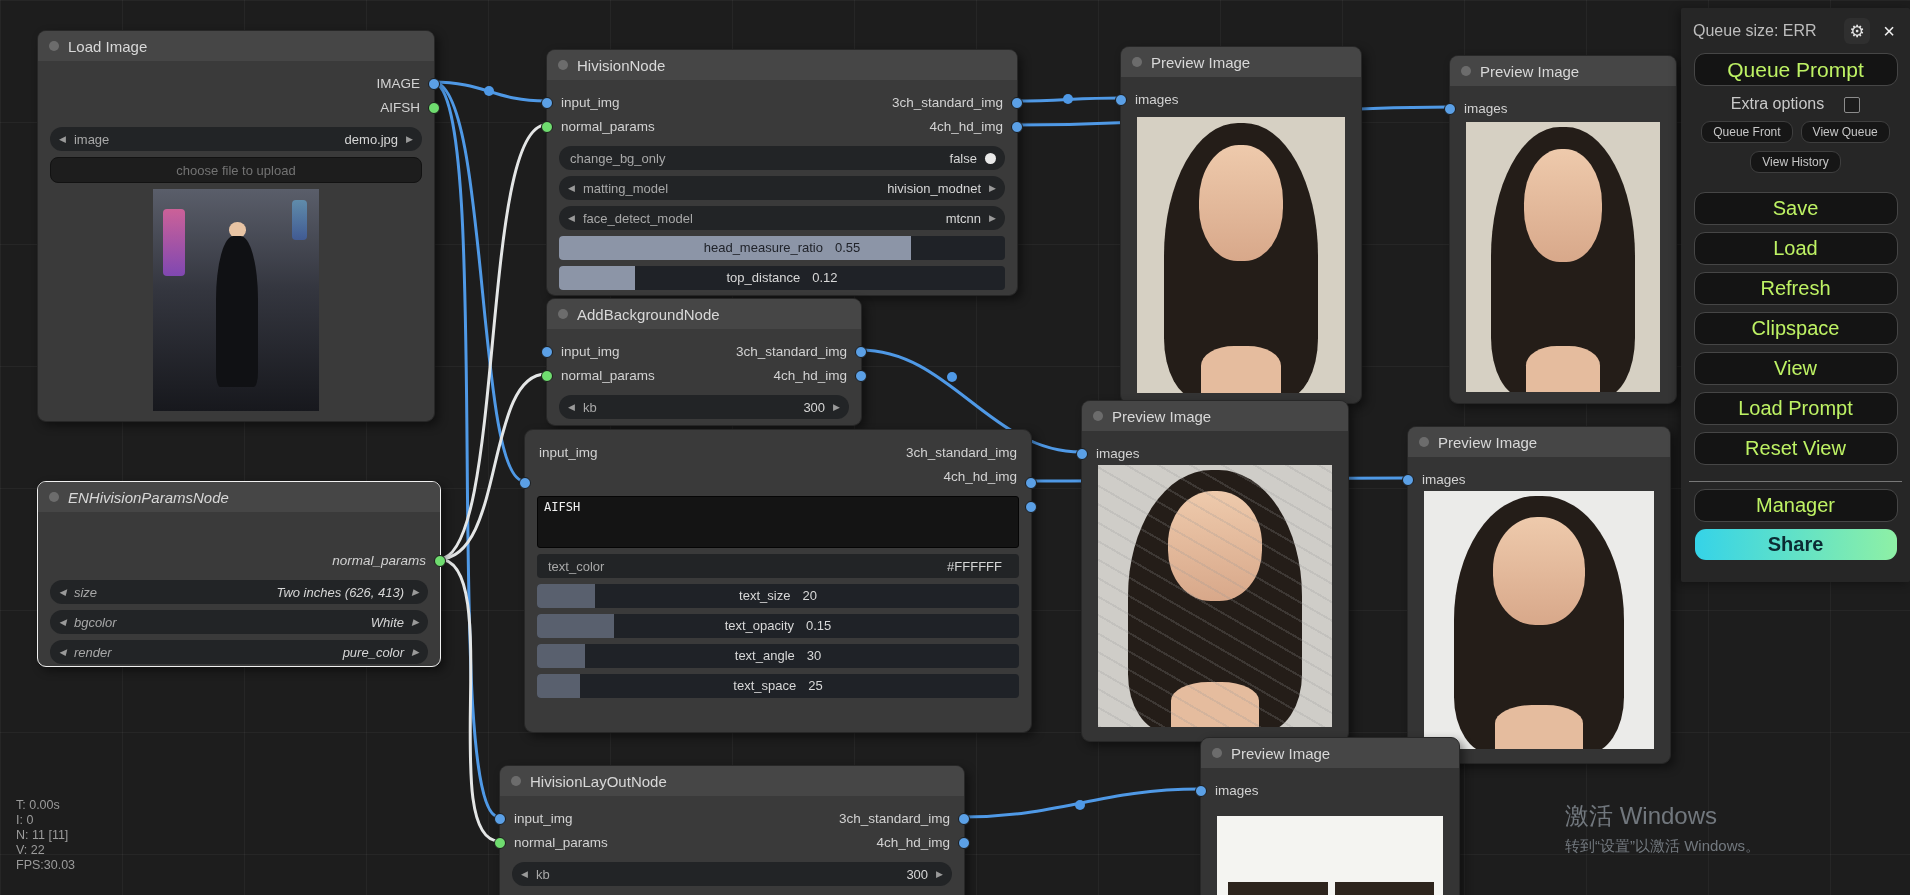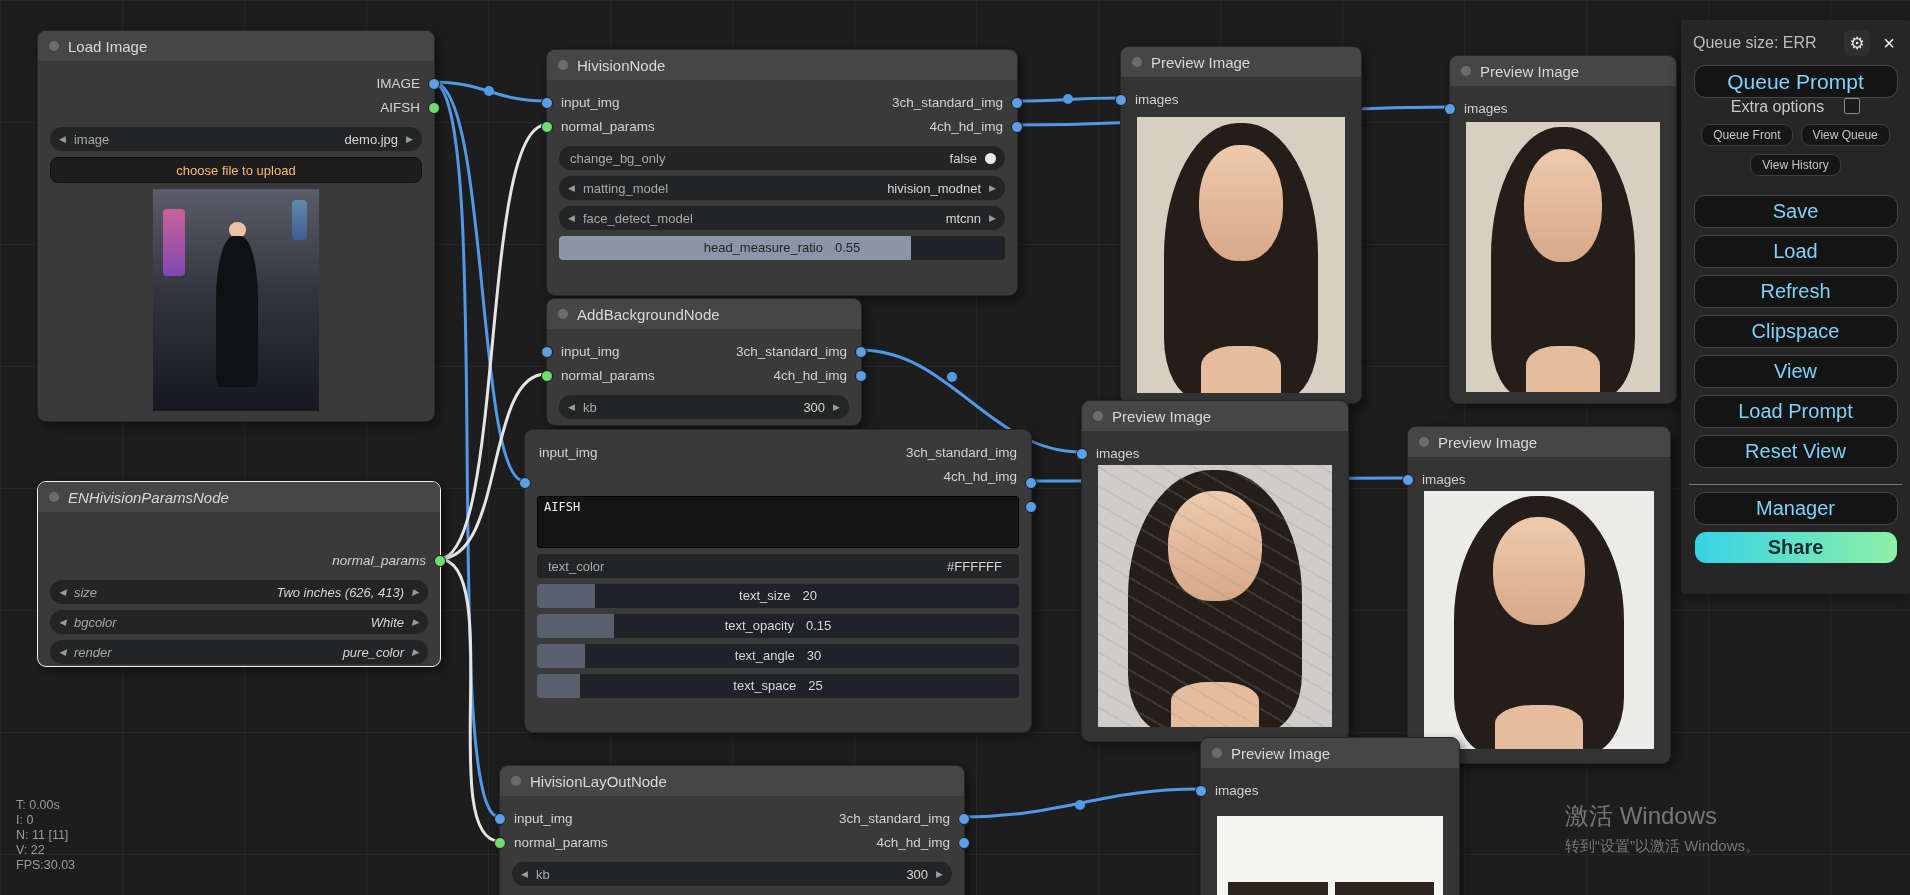--- a/index.html
+++ b/index.html
@@ -32,21 +32,21 @@
   .port.in{left:-6px;} .port.out{right:-6px;}
   .port.blue{background:#5ba0e6;} .port.green{background:#6fdc6f;}
 
   .widgets{padding:2px 12px 0;}
   .widget{height:24px;margin-top:6px;display:flex;align-items:center;font-size:13px;color:#b9b9b9;
           background:#222426;border-radius:12px;padding:0 9px;position:relative;overflow:hidden;}
   .widget .arr{font-size:9px;color:#9a9a9a;flex:0 0 auto;}
   .widget .wlabel{margin-left:8px;color:#a8a8a8;white-space:nowrap;}
   .widget .wvalue{margin-left:auto;margin-right:8px;color:#d6d6d6;white-space:nowrap;}
   .widget.rect{border-radius:4px;}
-  .widget.btn{justify-content:center;background:#1d1d1d;border:1px solid #121212;border-radius:8px;color:#fdba74;}
+  .widget.btn{justify-content:center;background:#1d1d1d;border:1px solid #121212;border-radius:8px;color:#737373;}
   .knob{width:11px;height:11px;border-radius:50%;background:#e9e9e9;flex:0 0 auto;}
   .slider{position:relative;background:#1f2227;border-radius:4px;padding:0;display:block;}
   .sfill{position:absolute;left:0;top:0;bottom:0;background:#59606e;}
   .sfill.bright{background:#8c95a7;}
   .slabel{position:relative;display:flex;justify-content:center;gap:12px;line-height:24px;font-size:13px;color:#d8d8d8;}
   .slider.dark-text .slabel{color:#20232a;}
   .ta{margin:6px 0 0;background:#141414;border:1px solid #050505;border-radius:3px;height:44px;
       font-family:"DejaVu Sans Mono",monospace;font-size:12px;color:#f0f0f0;padding:3px 6px;}
 
   
@@ -61,29 +61,29 @@
   .street{position:absolute;inset:0;background:linear-gradient(180deg,#5a5e6a,#34363f 45%,#17181d);}
   .n1{position:absolute;left:6%;top:9%;width:13%;height:30%;background:linear-gradient(#ff66b0,#9e4de0);opacity:.7;border-radius:4px;}
   .n2{position:absolute;right:7%;top:5%;width:9%;height:18%;background:linear-gradient(#6cc9ff,#3a6fe0);opacity:.45;border-radius:4px;}
   .fig-head{position:absolute;left:46%;top:15%;width:10%;height:7%;background:#e8c4a4;border-radius:50%;}
   .fig-body{position:absolute;left:38%;top:21%;width:25%;height:68%;background:#101114;border-radius:42% 42% 10% 10%;}
   .sheet{position:absolute;inset:0;background:#f4f4f1;}
   .crop{position:absolute;bottom:-28px;height:96px;width:44%;background:linear-gradient(180deg,#2d241d 0 34%,#e3b795 34% 100%);}
   .crop.c1{left:5%;} .crop.c2{left:52%;}
 
   
-  .menu{position:absolute;z-index:4;left:1681px;top:20px;width:229px;height:574px;
+  .menu{position:absolute;z-index:4;left:1681px;top:8px;width:229px;height:574px;
         background:rgba(38,38,38,.96);border-radius:2px;box-shadow:-3px 2px 10px rgba(0,0,0,.35);}
   .mhead{display:flex;align-items:center;gap:8px;padding:10px 10px 0 12px;font-size:16px;color:#bdbdbd;}
   .icon-btn{margin-left:auto;width:26px;height:26px;background:#2f2f2f;border-radius:6px;display:flex;align-items:center;justify-content:center;color:#e4e4e4;font-size:17px;}
   .xbtn{width:22px;height:22px;display:flex;align-items:center;justify-content:center;color:#f0f0f0;font-size:20px;}
   .mbtn{display:block;width:202px;margin:7px auto 0;height:31px;line-height:31px;text-align:center;
-        background:#141414;border:1px solid #464646;border-radius:11px;color:#7dd3fc;font-size:20px;}
+        background:#141414;border:1px solid #464646;border-radius:11px;color:#bef264;font-size:20px;}
   .mbtn.primary{margin-top:9px;font-size:21px;}
-  .extra{display:flex;align-items:flex-start;justify-content:center;gap:20px;font-size:16px;color:#c9c9c9;}
+  .extra{display:flex;align-items:flex-end;justify-content:center;gap:20px;margin-top:9px;font-size:16px;color:#c9c9c9;}
   .cb{width:14px;height:14px;border:1px solid #8c8c8c;background:#1c1c1c;border-radius:2px;}
   .minirow{display:flex;justify-content:center;gap:8px;margin-top:8px;}
   .mini-btn{background:#161616;border:1px solid #3e3e3e;border-radius:9px;color:#c7c7c7;font-size:12px;padding:2px 11px;line-height:16px;}
   .gap{height:12px;}
   .divider{width:213px;margin:16px auto 4px;border-top:1px solid #777;}
   .mbtn.share{background:linear-gradient(90deg,#35d3e8,#8ef0a5);border:none;color:#0b2b33;font-weight:bold;}
 
   
   .stats{position:absolute;left:16px;top:798px;z-index:2;font-size:12.5px;color:#9b9b9b;line-height:15px;}
   .winmark{position:absolute;left:1565px;top:800px;z-index:5;color:rgba(170,180,190,.6);}
@@ -185,20 +185,27 @@
         <span class="wvalue">mtcnn</span>
         <span class="arr">▶</span>
       </div>
       <div class="widget slider dark-text">
         <div class="sfill bright" style="width: 79%;"></div>
         <div class="slabel">
           <span>head_measure_ratio</span>
           <span>0.55</span>
         </div>
       </div>
+      <div class="widget slider">
+        <div class="sfill bright" style="width: 17%;"></div>
+        <div class="slabel">
+          <span>top_distance</span>
+          <span>0.12</span>
+        </div>
+      </div>
     </div>
     <span class="port blue in" style="top:47px"></span>
     <span class="port green in" style="top:71px"></span>
     <span class="port blue out" style="top:47px"></span>
     <span class="port blue out" style="top:71px"></span>
   </div>
 
   <div class="node" style="left:546px;top:298px;width:314px;height:126px;">
     <div class="ntitle">
       <span class="ndot"></span>

